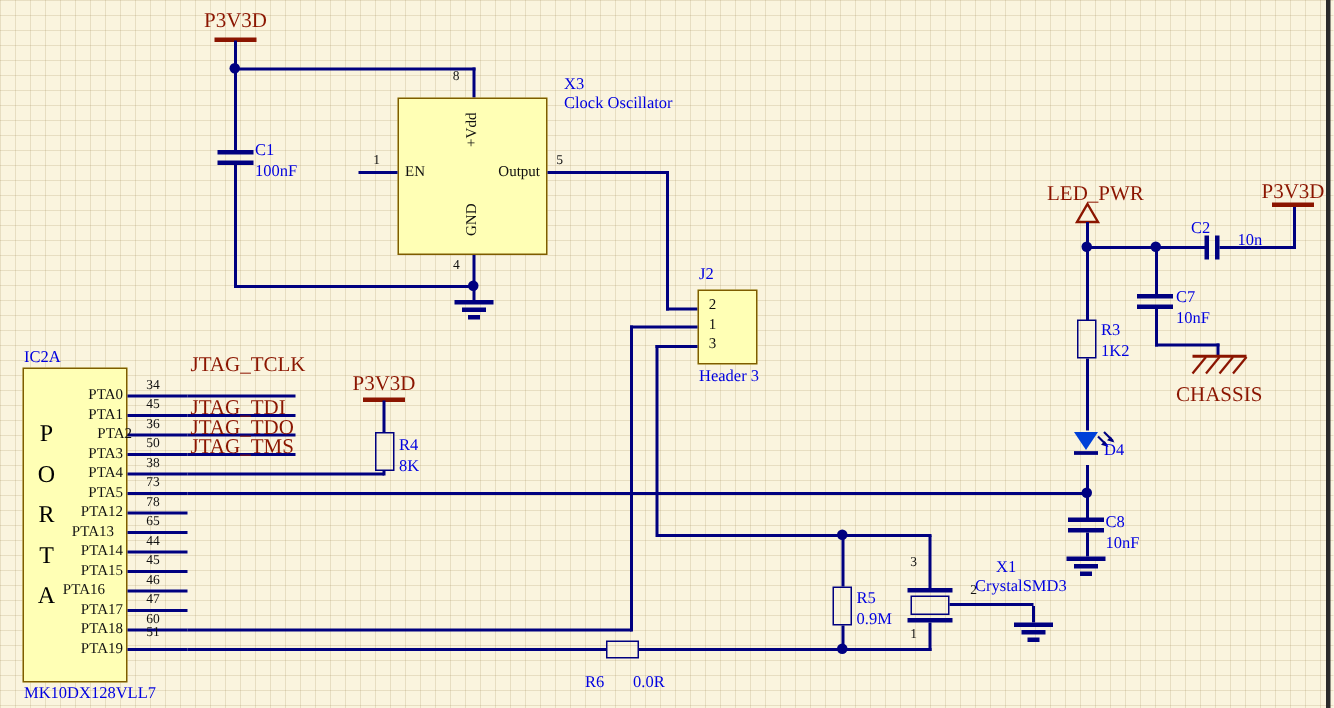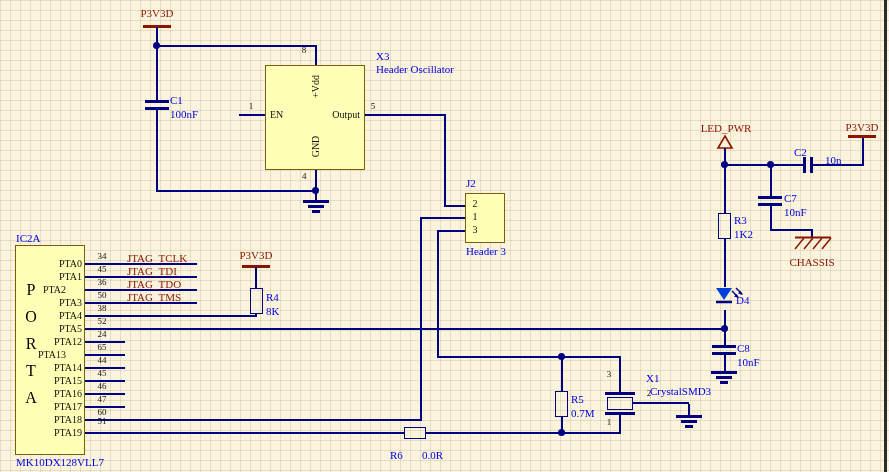--- a/index.html
+++ b/index.html
@@ -12,21 +12,21 @@
     font-family:"Liberation Serif", serif;}
   .abs{position:absolute}
   .wh,.wv{position:absolute;background:#000080}
   .wh{height:2px}
   .wv{width:2px}
   .dot{position:absolute;width:7px;height:7px;border-radius:50%;background:#000080}
   .plate{position:absolute;background:#000080}
   .pbar{position:absolute;background:#8B1500;height:3px}
   .t{position:absolute;white-space:nowrap;line-height:1.1}
   .bl{color:#0000E0;font-size:11px}
-  .rd{color:#8B1500;font-size:11px}
+  .rd{color:#8B1500;font-size:14px}
   .bk{color:#111;font-size:10px}
   .num{color:#111;font-size:9px}
   .port{color:#000;font-size:16px}
   .ctr{text-align:center}
   .rt{text-align:right}
   .vert{transform:rotate(-90deg)}
   .body{position:absolute;background:#FFFFB5;border:1.5px solid #7E5C00;box-sizing:border-box}
   .rbody{position:absolute;border:1.6px solid #000080;box-sizing:border-box}
 </style>
 </head>
@@ -47,21 +47,21 @@
   <div class="plate" style="left:145px;top:100px;width:24px;height:3px"></div>
   <div class="plate" style="left:145px;top:107px;width:24px;height:3px"></div>
   <div class="t bl" style="left:170px;top:94px">C1</div>
   <div class="t bl" style="left:170px;top:108px">100nF</div>
   <div class="wv" style="left:156px;top:110px;height:82px"></div>
   <div class="wh" style="left:156px;top:190px;width:161px"></div>
   <div class="dot" style="left:312px;top:187px"></div>
 
   <div class="body" style="left:265px;top:65px;width:100px;height:105px"></div>
   <div class="t bl" style="left:376px;top:50px">X3</div>
-  <div class="t bl" style="left:376px;top:63px">Header Oscillator</div>
+  <div class="t bl" style="left:376px;top:63px">Clock Oscillator</div>
   <div class="t num ctr" style="left:298px;top:46px;width:12px">8</div>
   <div class="t bk vert ctr" style="left:297px;top:81px;width:36px">+Vdd</div>
   <div class="t bk vert ctr" style="left:297px;top:141px;width:36px">GND</div>
   <div class="wh" style="left:239px;top:114px;width:26px"></div>
   <div class="t num ctr" style="left:245px;top:102px;width:12px">1</div>
   <div class="t bk" style="left:270px;top:109px">EN</div>
   <div class="t num ctr" style="left:367px;top:102px;width:12px">5</div>
   <div class="t bk rt" style="left:316px;top:109px;width:44px">Output</div>
   <div class="wv" style="left:315px;top:170px;height:22px"></div>
   <div class="t num" style="left:302px;top:172px;width:12px">4</div>
@@ -93,67 +93,67 @@
   <div class="t port ctr" style="left:22px;top:281px;width:18px">P</div>
   <div class="t port ctr" style="left:22px;top:308px;width:18px">O</div>
   <div class="t port ctr" style="left:22px;top:335px;width:18px">R</div>
   <div class="t port ctr" style="left:22px;top:362px;width:18px">T</div>
   <div class="t port ctr" style="left:22px;top:389px;width:18px">A</div>
 
   <div class="wh" style="left:85px;top:263px;width:40px"></div>
   <div class="t num ctr" style="left:88px;top:252px;width:28px">34</div>
   <div class="t bk rt" style="left:38px;top:258px;width:44px">PTA0</div>
   <div class="wh" style="left:125px;top:263px;width:72px"></div>
-  <div class="t rd" style="left:127px;top:252px">JTAG_TCLK</div>
+  <div class="t rd" style="left:127px;top:236px">JTAG_TCLK</div>
 
   <div class="wh" style="left:85px;top:276px;width:40px"></div>
   <div class="t num ctr" style="left:88px;top:265px;width:28px">45</div>
   <div class="t bk rt" style="left:38px;top:271px;width:44px">PTA1</div>
   <div class="wh" style="left:125px;top:276px;width:72px"></div>
   <div class="t rd" style="left:127px;top:265px">JTAG_TDI</div>
 
   <div class="wh" style="left:85px;top:289px;width:40px"></div>
   <div class="t num ctr" style="left:88px;top:278px;width:28px">36</div>
-  <div class="t bk rt" style="left:22px;top:284px;width:44px">PTA2</div>
+  <div class="t bk rt" style="left:44px;top:284px;width:44px">PTA2</div>
   <div class="wh" style="left:125px;top:289px;width:72px"></div>
   <div class="t rd" style="left:127px;top:278px">JTAG_TDO</div>
 
   <div class="wh" style="left:85px;top:302px;width:40px"></div>
   <div class="t num ctr" style="left:88px;top:291px;width:28px">50</div>
   <div class="t bk rt" style="left:38px;top:297px;width:44px">PTA3</div>
   <div class="wh" style="left:125px;top:302px;width:72px"></div>
   <div class="t rd" style="left:127px;top:291px">JTAG_TMS</div>
 
   <div class="wh" style="left:85px;top:315px;width:40px"></div>
   <div class="t num ctr" style="left:88px;top:304px;width:28px">38</div>
   <div class="t bk rt" style="left:38px;top:310px;width:44px">PTA4</div>
 
   <div class="wh" style="left:85px;top:328px;width:40px"></div>
-  <div class="t num ctr" style="left:88px;top:317px;width:28px">52</div>
+  <div class="t num ctr" style="left:88px;top:317px;width:28px">73</div>
   <div class="t bk rt" style="left:38px;top:323px;width:44px">PTA5</div>
 
   <div class="wh" style="left:85px;top:341px;width:40px"></div>
-  <div class="t num ctr" style="left:88px;top:330px;width:28px">24</div>
+  <div class="t num ctr" style="left:88px;top:330px;width:28px">78</div>
   <div class="t bk rt" style="left:38px;top:336px;width:44px">PTA12</div>
 
   <div class="wh" style="left:85px;top:354px;width:40px"></div>
   <div class="t num ctr" style="left:88px;top:343px;width:28px">65</div>
-  <div class="t bk rt" style="left:22px;top:349px;width:44px">PTA13</div>
+  <div class="t bk rt" style="left:32px;top:349px;width:44px">PTA13</div>
 
   <div class="wh" style="left:85px;top:367px;width:40px"></div>
   <div class="t num ctr" style="left:88px;top:356px;width:28px">44</div>
   <div class="t bk rt" style="left:38px;top:362px;width:44px">PTA14</div>
 
   <div class="wh" style="left:85px;top:380px;width:40px"></div>
   <div class="t num ctr" style="left:88px;top:369px;width:28px">45</div>
   <div class="t bk rt" style="left:38px;top:375px;width:44px">PTA15</div>
 
   <div class="wh" style="left:85px;top:393px;width:40px"></div>
   <div class="t num ctr" style="left:88px;top:382px;width:28px">46</div>
-  <div class="t bk rt" style="left:38px;top:388px;width:44px">PTA16</div>
+  <div class="t bk rt" style="left:26px;top:388px;width:44px">PTA16</div>
 
   <div class="wh" style="left:85px;top:406px;width:40px"></div>
   <div class="t num ctr" style="left:88px;top:395px;width:28px">47</div>
   <div class="t bk rt" style="left:38px;top:401px;width:44px">PTA17</div>
 
   <div class="wh" style="left:85px;top:419px;width:40px"></div>
   <div class="t num ctr" style="left:88px;top:408px;width:28px">60</div>
   <div class="t bk rt" style="left:38px;top:414px;width:44px">PTA18</div>
 
   <div class="wh" style="left:85px;top:432px;width:40px"></div>
@@ -177,32 +177,32 @@
   <div class="t bl" style="left:390px;top:449px">R6</div>
   <div class="t bl" style="left:422px;top:449px">0.0R</div>
   <div class="wh" style="left:426px;top:432px;width:195px"></div>
 
   <div class="dot" style="left:558px;top:353px"></div>
   <div class="wv" style="left:561px;top:357px;height:34px"></div>
   <div class="rbody" style="left:555px;top:391px;width:13px;height:26px"></div>
   <div class="wv" style="left:561px;top:417px;height:16px"></div>
   <div class="dot" style="left:558px;top:429px"></div>
   <div class="t bl" style="left:571px;top:393px">R5</div>
-  <div class="t bl" style="left:571px;top:407px">0.7M</div>
+  <div class="t bl" style="left:571px;top:407px">0.9M</div>
 
   <div class="wv" style="left:619px;top:357px;height:36px"></div>
   <div class="t num ctr" style="left:603px;top:370px;width:12px">3</div>
   <div class="plate" style="left:605px;top:392px;width:30px;height:3px"></div>
   <div class="rbody" style="left:607px;top:397px;width:26px;height:13px"></div>
   <div class="plate" style="left:605px;top:412px;width:30px;height:3px"></div>
   <div class="wv" style="left:619px;top:415px;height:19px"></div>
   <div class="t num ctr" style="left:603px;top:418px;width:12px">1</div>
   <div class="wh" style="left:633px;top:402px;width:56px"></div>
   <div class="t num ctr" style="left:643px;top:389px;width:12px">2</div>
-  <div class="t bl" style="left:646px;top:372px">X1</div>
+  <div class="t bl" style="left:664px;top:372px">X1</div>
   <div class="t bl" style="left:650px;top:385px">CrystalSMD3</div>
 
   <div class="wv" style="left:688px;top:404px;height:11px"></div>
   <div class="plate" style="left:676px;top:415px;width:26px;height:3px"></div>
   <div class="plate" style="left:681px;top:420px;width:16px;height:3px"></div>
   <div class="plate" style="left:685px;top:425px;width:8px;height:3px"></div>
 
   <div class="t rd ctr" style="left:698px;top:122px;width:56px">LED_PWR</div>
   <svg class="abs" style="left:715px;top:134px" width="20" height="16">
     <path d="M10 2 L17 14 L3 14 Z" fill="none" stroke="#8B1500" stroke-width="1.6"></path>

